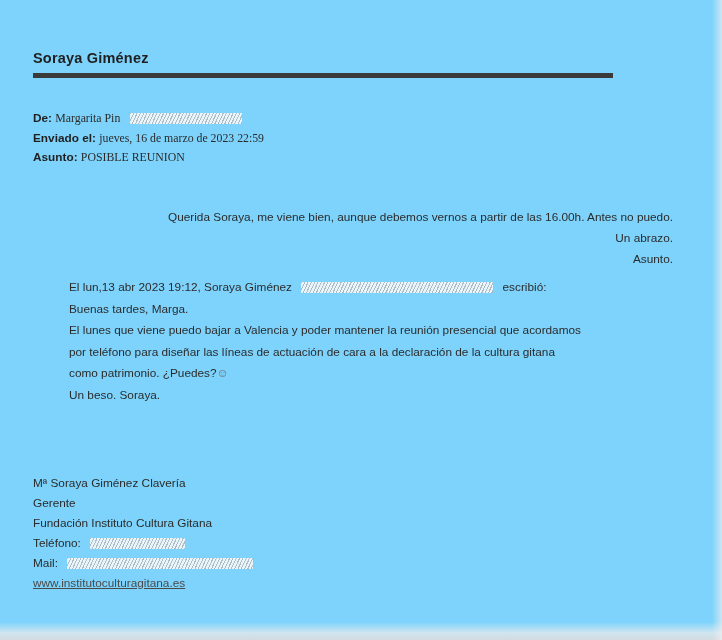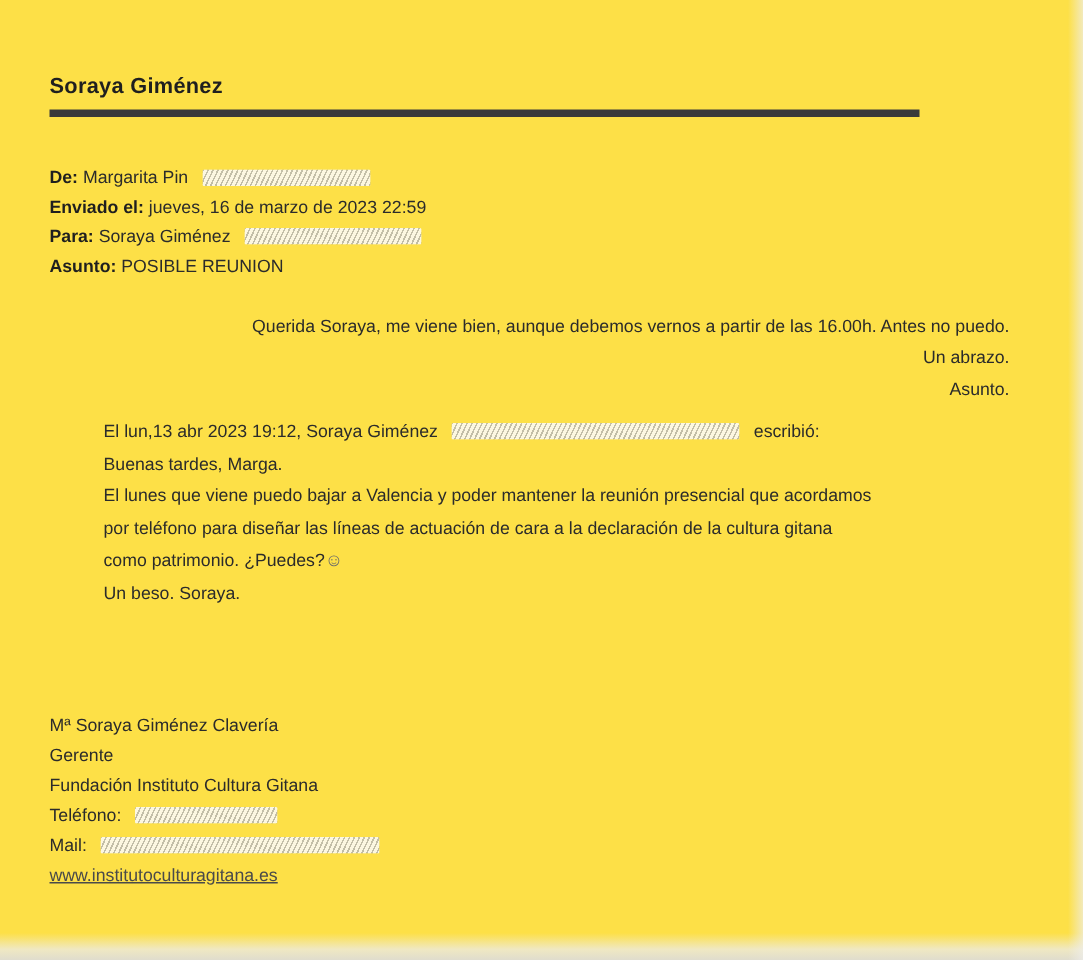--- a/index.html
+++ b/index.html
@@ -13,21 +13,21 @@
     overflow: hidden;
     font-family: "Liberation Sans", sans-serif;
     color: #2b2b2b;
     position: relative;
   }
   .page {
     position: absolute;
     top: 0; left: 0;
     width: 722px;
     height: 640px;
-    background: #fde047;
+    background: #7dd3fc;
   }
   
   .doc-header {
     position: absolute;
     left: 33px;
     top: 50px;
     width: 580px;
   }
   .doc-title {
     font-size: 14.5px;
@@ -54,20 +54,21 @@
     position: relative;
     height: 19.5px;
     white-space: nowrap;
   }
   .meta-label {
     font-weight: bold;
     color: #1f1f1f;
   }
   .meta-value {
     color: #2b2b2b;
+    font-family: Liberation Serif, serif;
   }
   
   .redact {
     display: inline-block;
     vertical-align: middle;
     background:
       repeating-linear-gradient(115deg,
         rgba(150,150,150,0.55) 0px,
         rgba(150,150,150,0.55) 1px,
         rgba(255,255,255,0.9) 1px,
@@ -162,25 +163,20 @@
     <div class="meta-row">
       <span class="meta-label">De:</span>
       <span class="meta-value">Margarita Pin</span>
       <span class="redact r1"></span>
     </div>
     <div class="meta-row">
       <span class="meta-label">Enviado el:</span>
       <span class="meta-value">jueves, 16 de marzo de 2023 22:59</span>
     </div>
     <div class="meta-row">
-      <span class="meta-label">Para:</span>
-      <span class="meta-value">Soraya Giménez</span>
-      <span class="redact r2"></span>
-    </div>
-    <div class="meta-row">
       <span class="meta-label">Asunto:</span>
       <span class="meta-value">POSIBLE REUNION</span>
     </div>
   </div>
 
   <div class="body-1">
     <div>Querida Soraya, me viene bien, aunque debemos vernos a partir de las 16.00h. Antes no puedo.</div>
     <div>Un abrazo.</div>
     <div>Asunto.</div>
   </div>

